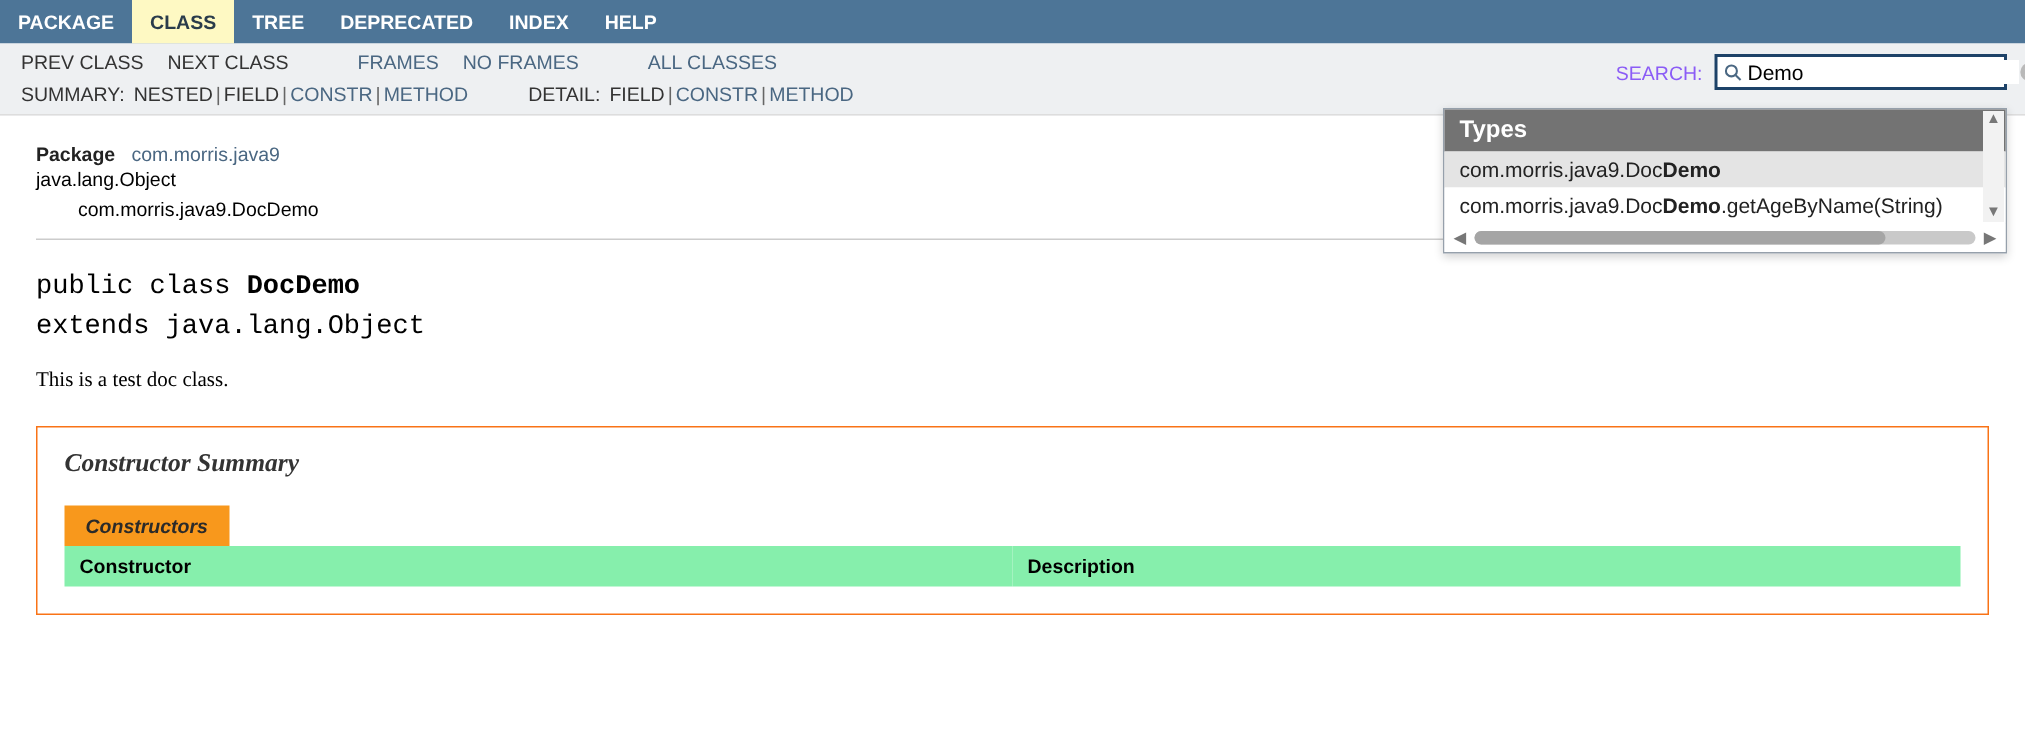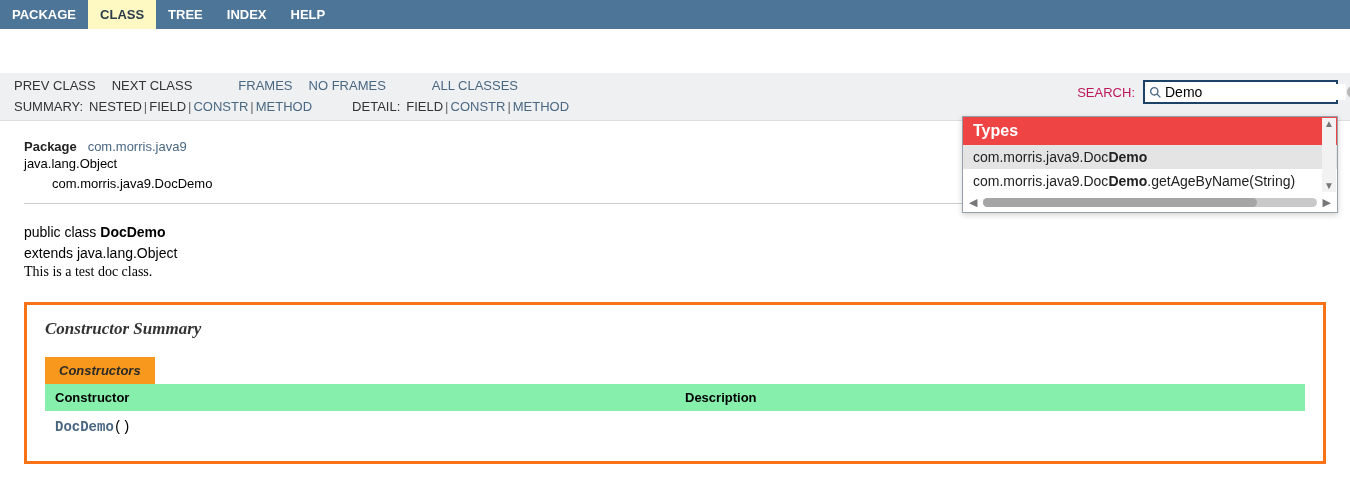--- a/index.html
+++ b/index.html
@@ -3,78 +3,79 @@
   <meta charset="utf-8">
   <style>
     * { margin: 0; padding: 0; box-sizing: border-box; }
     body { font-family: Arial, Helvetica, sans-serif; font-size: 13px; background: #fff; }
 
     .top-nav { background: #4d7597; padding: 0; display: flex; align-items: center; }
     .top-nav-item { color: #fff; padding: 7px 12px; font-size: 13px; font-weight: bold; cursor: pointer; }
     .top-nav-item.active { background: #fef9c3; color: #2a3c4b; }
 
     .sub-nav { background: #eef0f2; border-bottom: 1px solid #ddd; padding: 0; position: relative; }
-    .sub-nav-row { display: flex; align-items: center; padding: 5px 0 4px 0; margin-top: 44px; }
+    .sub-nav-row { display: flex; align-items: center; padding: 5px 0 4px 0; }
     .sub-nav-row2 { display: flex; align-items: center; padding: 2px 0 6px 0; }
     .sub-nav-item { color: #333; padding: 0 8px; font-size: 13px; }
     .sub-nav-link { color: #4a6782; cursor: pointer; }
     .sub-nav-sep { color: #666; padding: 0; }
     .sub-label { color: #333; padding: 0 4px 0 14px; font-size: 13px; }
     .sub-gap { width: 30px; }
 
     .search-wrap { position: absolute; right: 12px; top: 7px; display: flex; align-items: center; }
-    .search-label { color: #be185d; font-size: 13px; margin-right: 8px; }
+    .search-label { color: #8b5cf6; font-size: 13px; margin-right: 8px; }
     .search-box { display: flex; align-items: center; border: 2px solid #1d4268; background: #fff; padding: 2px 4px; width: 195px; }
     .search-icon { color: #4a6782; margin-right: 3px; }
     .search-icon svg { width: 13px; height: 13px; display: block; }
     .search-input { border: none; outline: none; font-size: 14px; flex: 1; font-family: Arial, sans-serif; }
     .search-clear { color: #888; cursor: pointer; }
     .search-clear svg { width: 14px; height: 14px; display: block; }
 
     .content { padding: 18px 24px; }
     .pkg-line { font-size: 13px; }
     .pkg-line .pkg-label { font-weight: bold; color: #222; }
     .pkg-line .pkg-link { color: #4a6782; }
     .class-title { font-size: 19px; font-weight: bold; color: #2a2a2a; margin: 10px 0 18px 0; }
     .inherit { font-size: 13px; line-height: 1.5; margin-bottom: 6px; }
     .inherit .l2 { padding-left: 28px; }
     .hr { border: none; border-top: 1px solid #ccc; margin: 10px 0 18px 0; }
 
-    .sig { font-family: Liberation Sans, sans-serif; font-size: 14px; line-height: 1.5; }
+    .sig { font-family: Liberation Mono, monospace; font-size: 18px; line-height: 1.5; }
     .sig .kw { }
     .sig .cn { font-weight: bold; }
-    .desc { font-family: Georgia, serif; font-size: 14px; }
+    .desc { font-family: Georgia, serif; font-size: 14px; margin-top: 14px; }
 
-    .summary-box { border: 3px solid #f97316; background: #fff; margin-top: 22px; padding: 14px 18px 18px 18px; }
+    .summary-box { border: 1px solid #f97316; background: #fff; margin-top: 22px; padding: 14px 18px 18px 18px; }
     .summary-title { font-family: Georgia, serif; font-style: italic; font-weight: bold; font-size: 17px; color: #333; margin-bottom: 18px; }
     .ctor-tab { display: inline-block; background: #f8981c; color: #2a2a2a; font-weight: bold; font-size: 13px; padding: 6px 14px; font-style: italic; }
     .ctor-table { width: 100%; border-collapse: collapse; }
     .ctor-th { background: #86efac; text-align: left; font-size: 13px; font-weight: bold; padding: 6px 10px; }
     .ctor-td { padding: 8px 10px; font-family: 'Courier New', monospace; font-size: 14px; }
     .ctor-td .ctor-name { color: #4a6782; font-weight: bold; }
 
     .dropdown { position: absolute; right: 12px; top: 43px; width: 376px; background: #fff; border: 1px solid #96a0ab; box-shadow: 0 2px 6px rgba(0,0,0,0.18); z-index: 10; }
-    .dd-header { background: #ef4444; color: #fff; font-weight: bold; font-size: 16px; padding: 5px 10px; }
+    .dd-header { background: #737373; color: #fff; font-weight: bold; font-size: 16px; padding: 5px 10px; }
     .dd-item { background: #fff; padding: 4px 10px; font-size: 14px; color: #222; cursor: pointer; }
     .dd-item.sel { background: #e4e4e4; }
     .dd-item .b { font-weight: bold; }
     .dd-scroll { display: flex; align-items: center; padding: 3px 6px; background: #fff; }
     .dd-scroll .arr { color: #777; font-size: 11px; cursor: pointer; }
     .dd-scroll .track { flex: 1; height: 9px; background: #c9c9c9; border-radius: 5px; margin: 0 6px; position: relative; }
     .dd-scroll .thumb { position: absolute; left: 0; top: 0; width: 82%; height: 100%; background: #a5a5a5; border-radius: 5px; }
     .vtrack { position: absolute; right: 1px; top: 1px; bottom: 20px; width: 14px; background: #f2f2f2; }
     .vtrack .varr { font-size: 10px; color: #777; text-align: center; line-height: 12px; cursor: pointer; }
   </style>
 </head>
 <body>
 
 <div class="top-nav">
   <div class="top-nav-item">PACKAGE</div>
   <div class="top-nav-item active">CLASS</div>
   <div class="top-nav-item">TREE</div>
+  <div class="top-nav-item">DEPRECATED</div>
   <div class="top-nav-item">INDEX</div>
   <div class="top-nav-item">HELP</div>
 </div>
 
 <div class="sub-nav">
   <div class="sub-nav-row">
     <span class="sub-nav-item" style="padding-left:14px">PREV CLASS</span>
     <span class="sub-nav-item">NEXT CLASS</span>
     <span class="sub-gap"></span>
     <span class="sub-nav-item sub-nav-link">FRAMES</span>
@@ -163,22 +164,16 @@
 
   <div class="summary-box">
     <div class="summary-title">Constructor Summary</div>
     <div class="ctor-tab">Constructors</div>
     <table class="ctor-table">
       <tbody>
           <tr>
         <th class="ctor-th" style="width:50%">Constructor</th>
         <th class="ctor-th">Description</th>
       </tr>
-      <tr>
-        <td class="ctor-td">
-          <span class="ctor-name">DocDemo</span><span>()</span>
-        </td>
-        <td class="ctor-td"></td>
-      </tr>
     </tbody>
       </table>
   </div>
 </div>
 
 </body></html>

